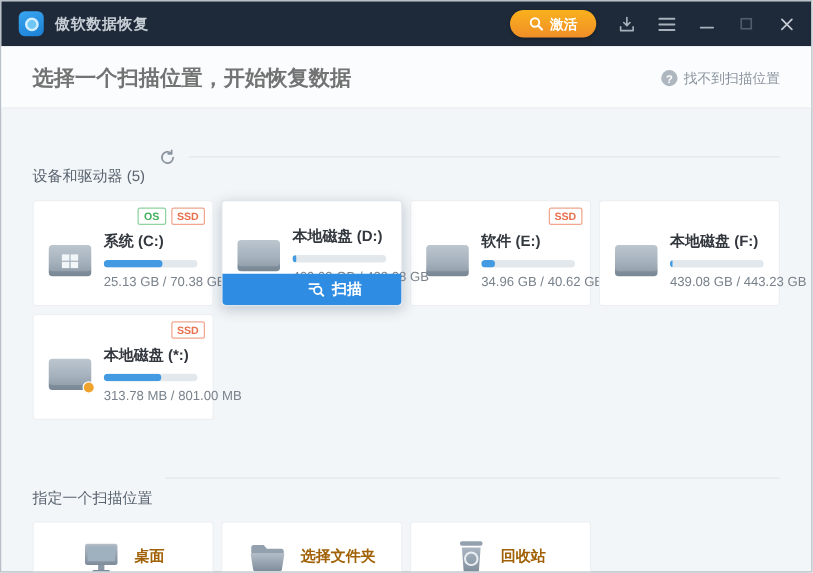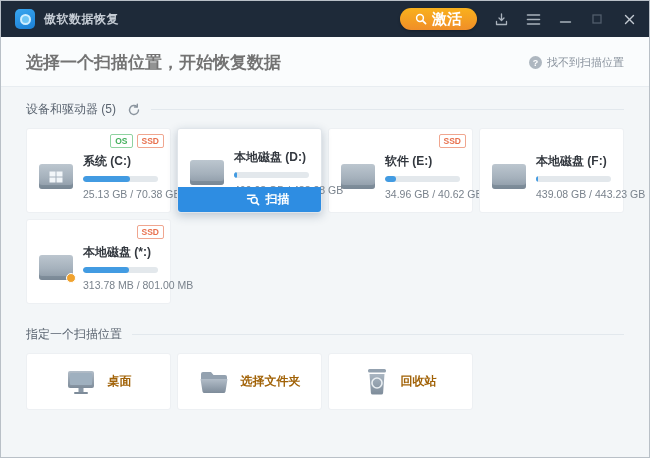--- a/index.html
+++ b/index.html
@@ -7,35 +7,35 @@
   body { font-family:"Liberation Sans","DejaVu Sans",sans-serif; background:#d8dde2; }
   .window { width:650px; height:458px; display:flex; flex-direction:column; background:#f3f6f8; border:1px solid #b9c0c7; box-shadow:0 2px 6px rgba(0,0,0,.25); overflow:hidden; }
 
   
   .titlebar { height:36px; background:#1e2a39; display:flex; align-items:center; padding:0 12px 0 14px; flex-shrink:0; }
   .app-icon { width:20px; height:20px; border-radius:5px; background:linear-gradient(160deg,#39a6f0,#1b7fd4); display:flex; align-items:center; justify-content:center; margin-right:9px; }
   .app-icon .ring { width:11px; height:11px; border:2px solid #cfeeff; border-radius:50%; background:#6fc6f5; }
   .app-title { color:#c6cdd5; font-size:12px; font-weight:bold; letter-spacing:.5px; }
   .titlebar-right { margin-left:auto; display:flex; align-items:center; gap:16px; }
   .activate-btn { display:flex; align-items:center; gap:5px; background:linear-gradient(180deg,#f9b11c,#f08e28); border:none; border-radius:12px; height:22px; padding:0 15px; cursor:pointer; box-shadow:0 1px 3px rgba(0,0,0,.3); }
-  .activate-btn span { color:#fff; font-size:15px; font-weight:bold; }
+  .activate-btn span { color:#fff; font-size:11px; font-weight:bold; }
   .tb-icon { width:16px; height:16px; display:flex; align-items:center; justify-content:center; cursor:pointer; }
   .tb-icon svg { display:block; }
 
   
   .page-header { background:#fafcfd; padding:14px 25px 12px 25px; display:flex; align-items:center; border-bottom:1px solid #e8edf1; }
   .page-title { font-size:17px; font-weight:bold; color:#737373; }
   .help-link { margin-left:auto; display:flex; align-items:center; gap:5px; cursor:pointer; }
   .help-link .q { width:13px; height:13px; border-radius:50%; background:#aeb7c0; color:#fff; font-size:9px; font-weight:bold; display:flex; align-items:center; justify-content:center; }
   .help-link span.txt { font-size:11px; color:#8a939e; }
 
   
   .content { padding:14px 25px 0 25px; flex:1; }
   .section-head { display:flex; align-items:center; gap:10px; margin-bottom:10px; }
-  .section-label { font-size:12px; color:#5a6470; white-space:nowrap; }
+  .section-label { font-size:12px; color:#5a6470; white-space:nowrap;margin-top:32px; }
   .refresh { width:15px; height:15px; cursor:pointer; display:flex; align-items:center; justify-content:center; }
   .section-line { flex:1; height:1px; background:#e2e8ed; }
 
   
   .drive-grid { display:grid; grid-template-columns:repeat(4,145px); gap:6px; margin-bottom:22px; }
   .drive-card { position:relative; background:#fff; border:1px solid #edf0f3; border-radius:3px; height:85px; cursor:pointer; }
   .drive-card.hovered { box-shadow:0 3px 10px rgba(30,60,90,.25); border-color:#e0e5ea; z-index:2; }
   .badges { position:absolute; top:5px; right:6px; display:flex; gap:4px; }
   .badge { font-size:8.5px; font-weight:bold; padding:1px 4px; border-radius:2px; border:1px solid; line-height:1.2; background:#fff; }
   .badge.os { color:#43b05c; border-color:#8fd3a0;margin-left:12px; }

